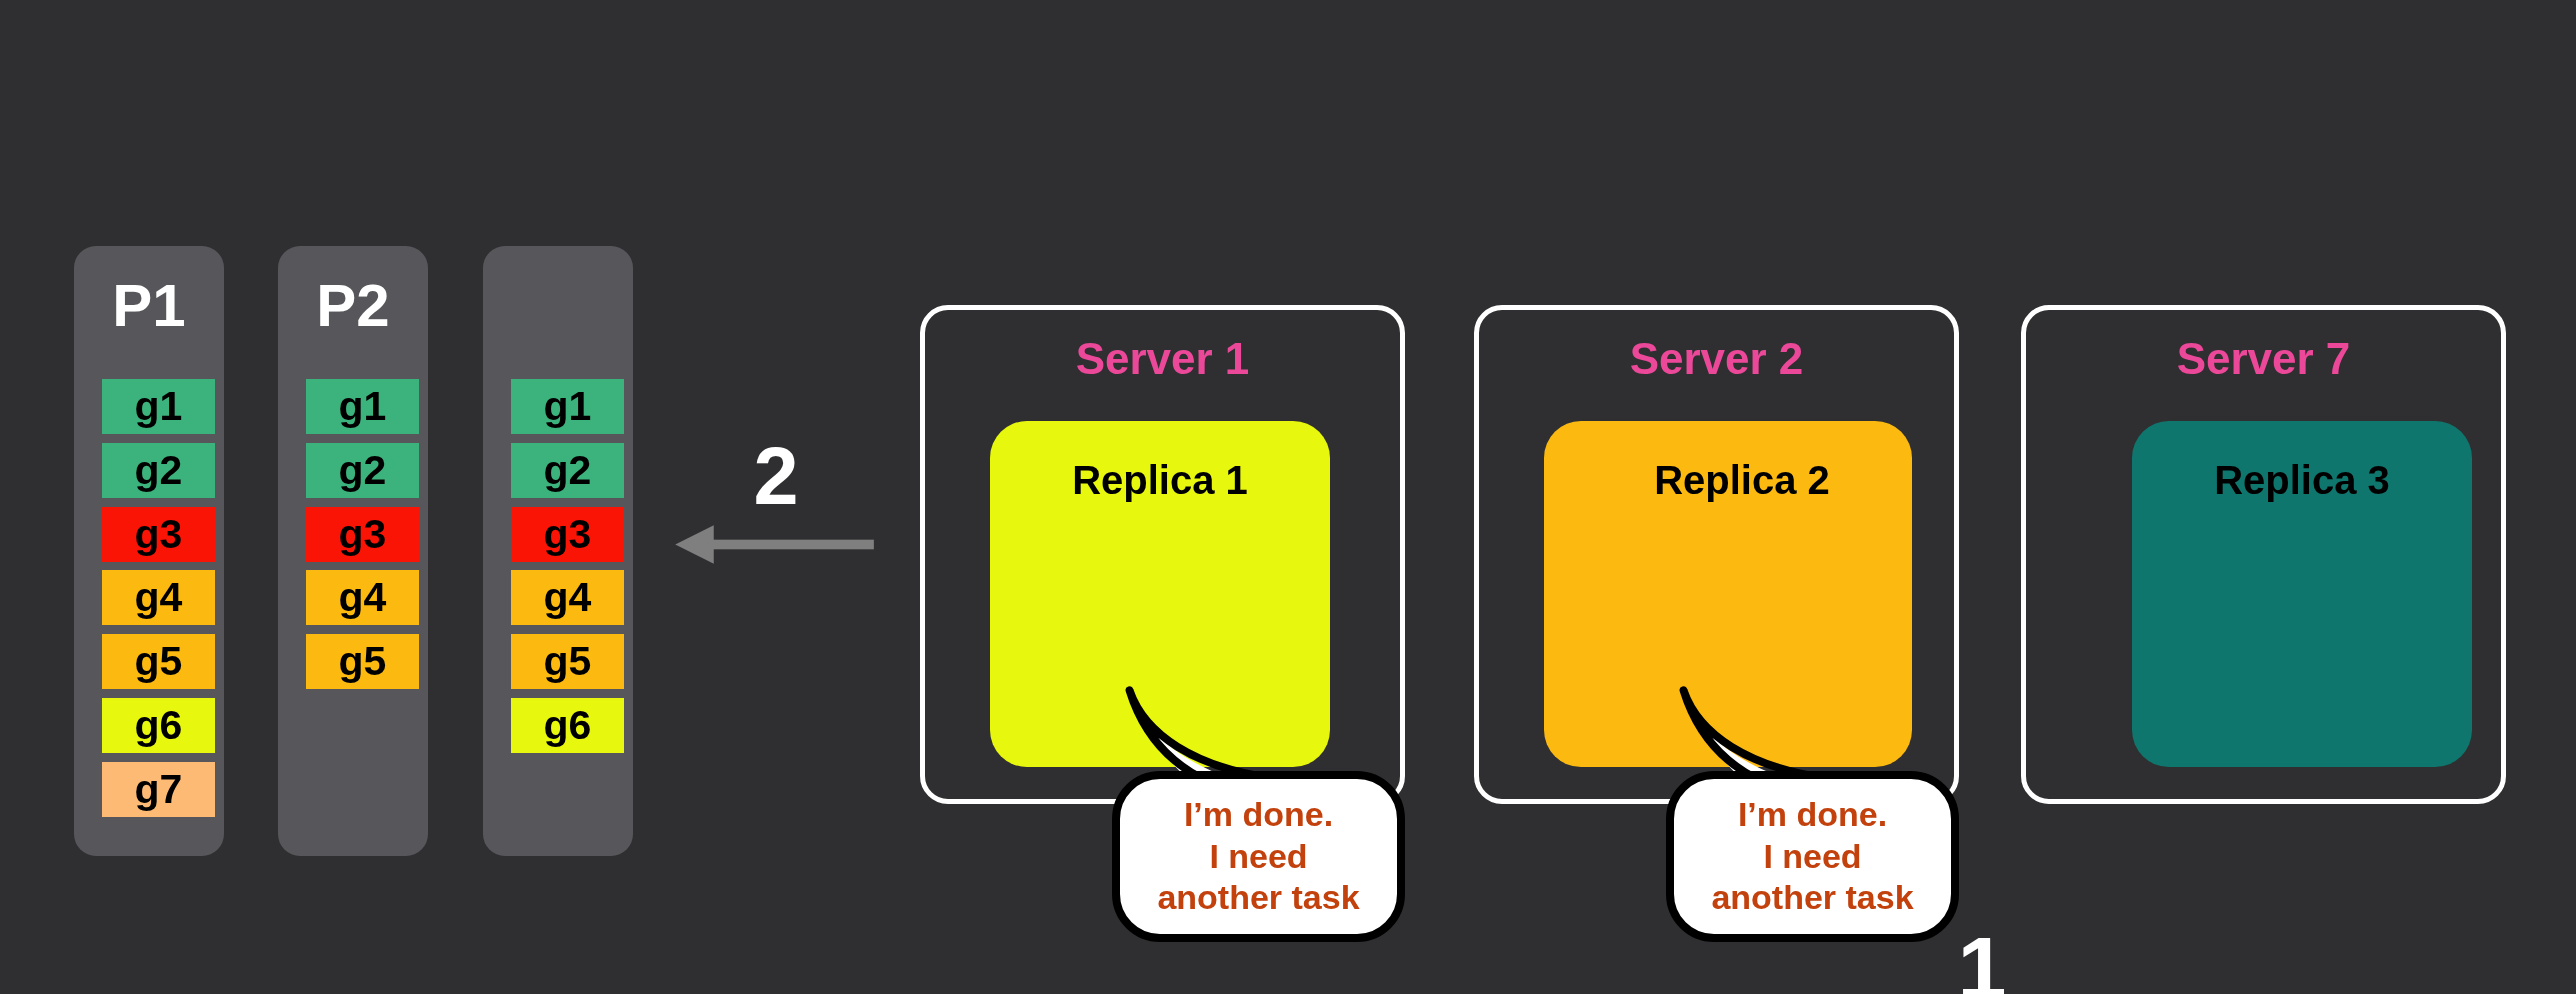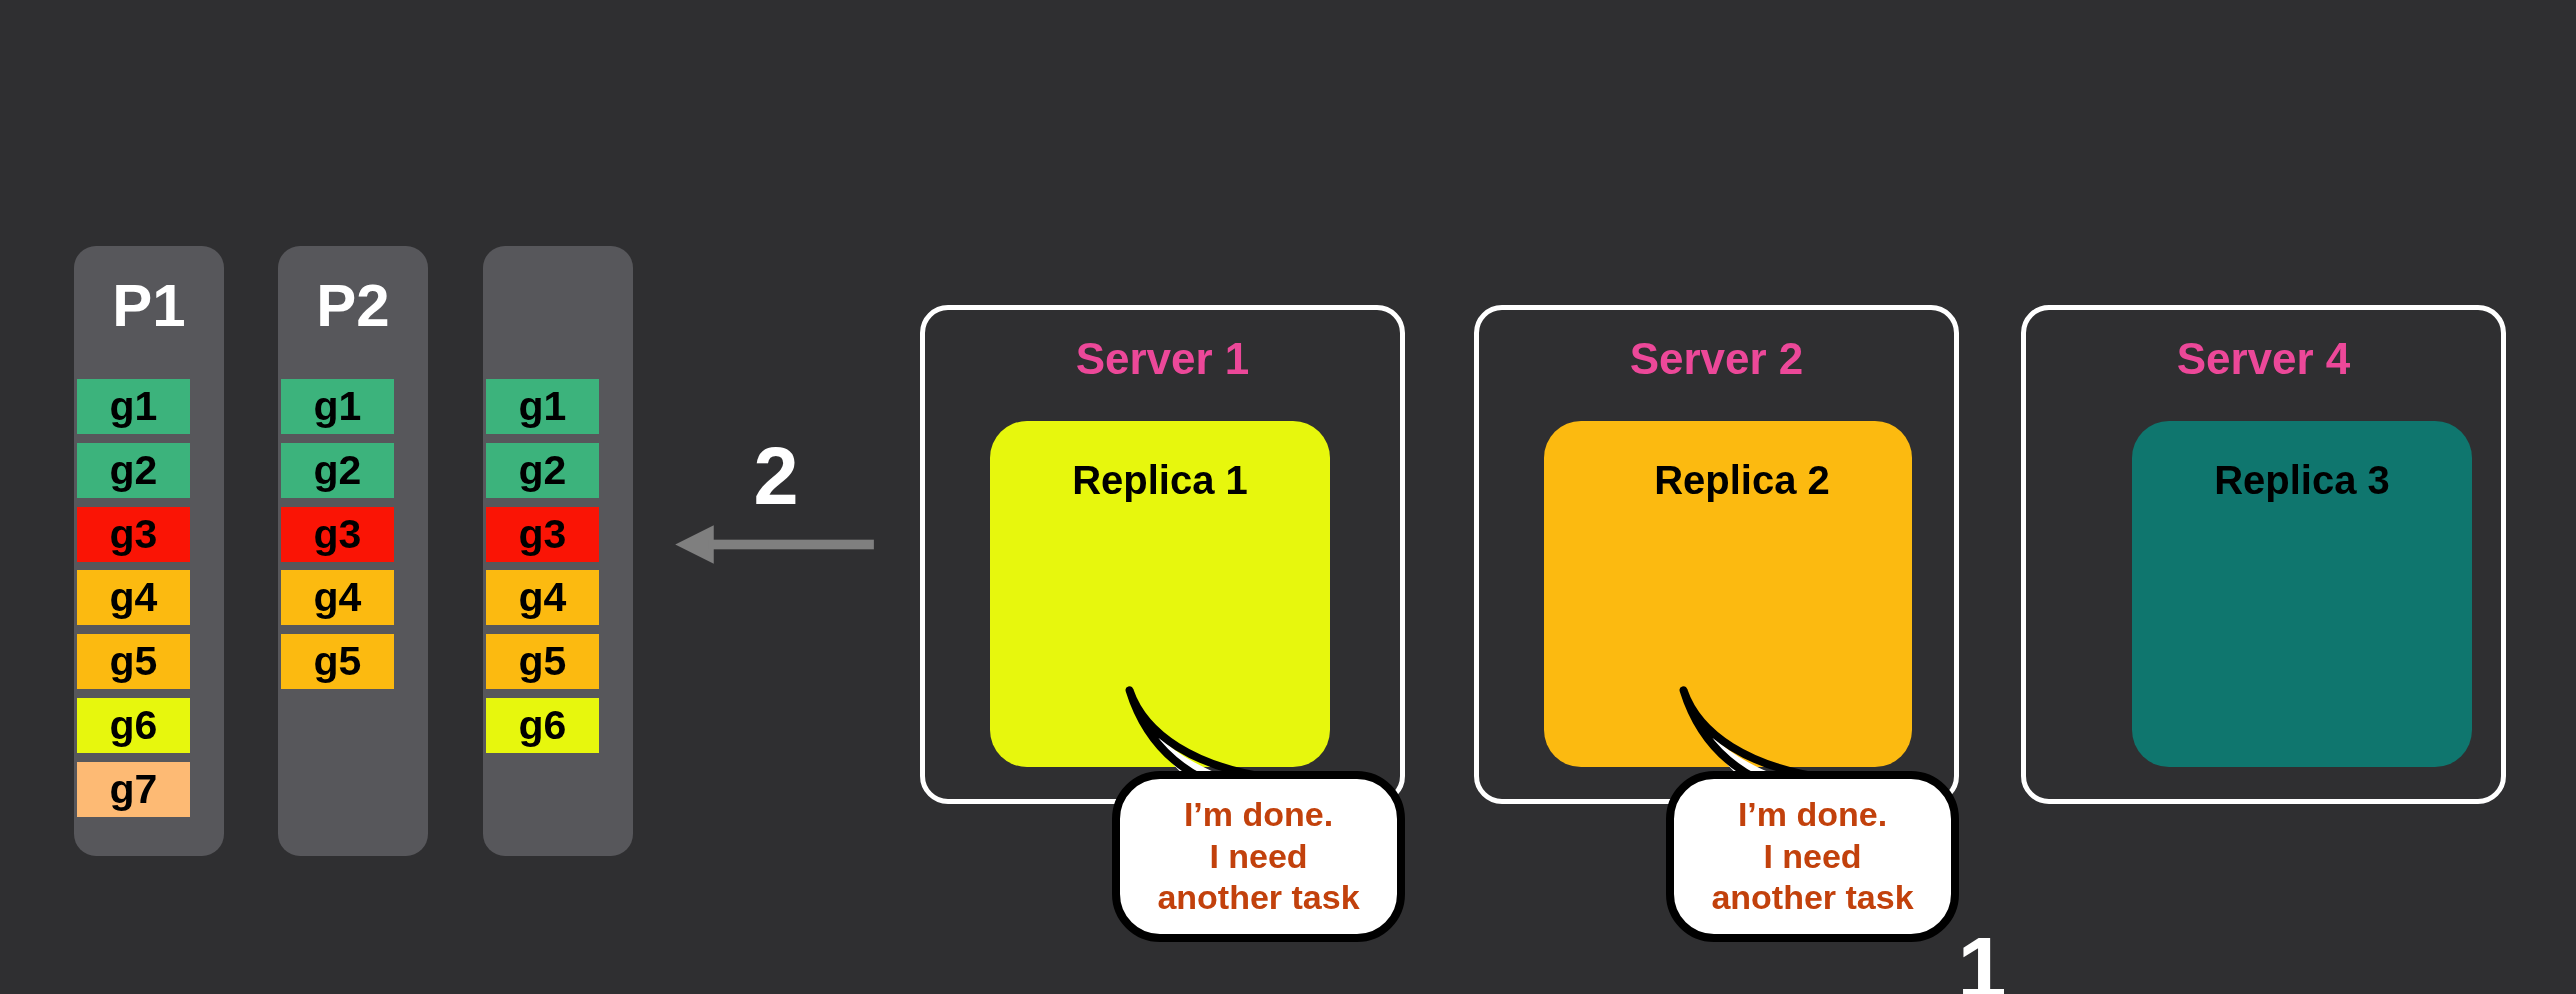--- a/index.html
+++ b/index.html
@@ -13,21 +13,21 @@
 
   
   .process-column {
     position: absolute; top: 246px; width: 150px; height: 610px;
     border-radius: 22px; background: var(--col-bg, #57575b);
   }
   .column-title {
     padding-top: 30px; text-align: center;
     font-size: 60px; font-weight: 700; line-height: 1; color: #ffffff;
   }
-  .task-list { position: absolute; top: 133px; left: 3px; width: 113px; }
+  .task-list { position: absolute; top: 133px; left: 28px; width: 113px; }
   .task-block {
     height: 55px; margin-bottom: 8.8px;
     display: flex; align-items: center; justify-content: center;
     font-size: 41px; font-weight: 700; color: #000000;
   }
 
   
   .arrow-svg { position: absolute; left: 669px; top: 520px; }
   .arrow-label {
     position: absolute; left: 732px; top: 436px; width: 88px;
@@ -117,21 +117,21 @@
           <div class="replica-label">Replica 1</div>
         </div>
       </div>
       <div class="server-box" style="left: 1474px;">
         <div class="server-title">Server 2</div>
         <div class="replica" style="background: rgb(252, 186, 16); padding-left: 28px;">
           <div class="replica-label">Replica 2</div>
         </div>
       </div>
       <div class="server-box" style="left: 2021px;">
-        <div class="server-title">Server 4</div>
+        <div class="server-title">Server 7</div>
         <div class="replica" style="background: #0f766e; margin-left: 41px;">
           <div class="replica-label">Replica 3</div>
         </div>
       </div>
     </div>
 
   <div id="bubbles">
       <svg class="bubble-tail" style="left:1117px" width="172" height="110" viewBox="0 0 195 125">
         <path fill="#ffffff" d="M 14,6 C 30,58 85,100 178,120 L 95,120 C 54,86 27,48 14,6 Z"></path>
         <path fill="none" stroke="#000000" stroke-width="9" stroke-linejoin="round" d="M 178,106 C 88,94 31,56 14,6 C 27,48 53,84 96,106"></path>

